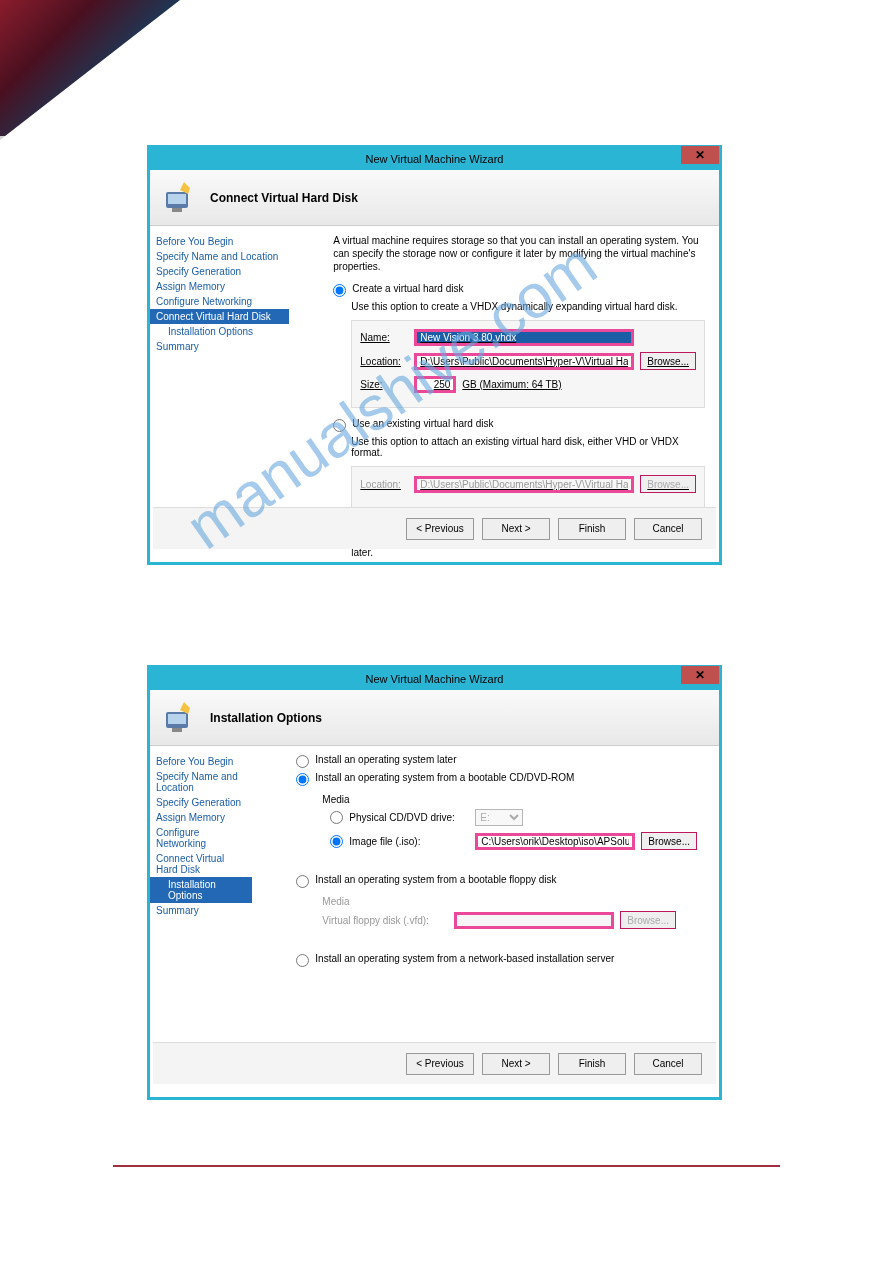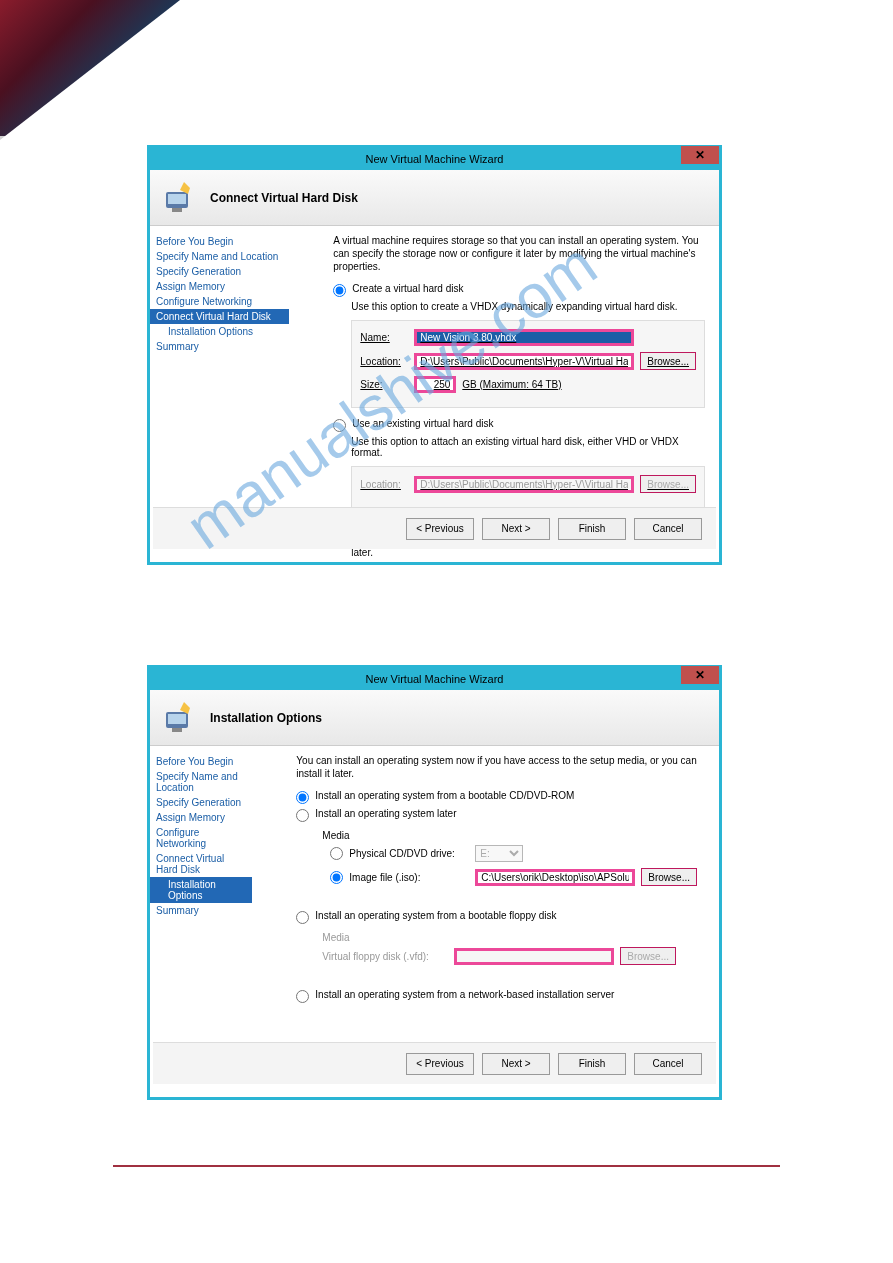--- a/index.html
+++ b/index.html
@@ -315,30 +315,29 @@
       <div class="sidebar-item">Before You Begin</div>
       <div class="sidebar-item">Specify Name and Location</div>
       <div class="sidebar-item">Specify Generation</div>
       <div class="sidebar-item">Assign Memory</div>
       <div class="sidebar-item">Configure Networking</div>
       <div class="sidebar-item">Connect Virtual Hard Disk</div>
       <div class="sidebar-item indent selected">Installation Options</div>
       <div class="sidebar-item">Summary</div>
     </div>
     <div class="content">
-      <div class="content-desc">You can install an operating system now if you have access to the setup media, or you can install it later.</div>
+
+      <div class="radio-row">
+        <input type="radio" style="">
+        <span>Install an operating system later</span>
+      </div>
 
       <div class="radio-row">
         <input type="radio" checked="" style="">
         <span>Install an operating system from a bootable CD/DVD-ROM</span>
-      </div>
-
-      <div class="radio-row">
-        <input type="radio" style="">
-        <span>Install an operating system later</span>
       </div>
       <div class="media-group">
         <div class="media-title">Media</div>
         <div class="form-row" style="margin-left:8px">
           <input type="radio" style="">
           <span style="width:120px">Physical CD/DVD drive:</span>
           <select disabled="" style="width:48px">
             <option>E:</option>
           </select>
         </div>

